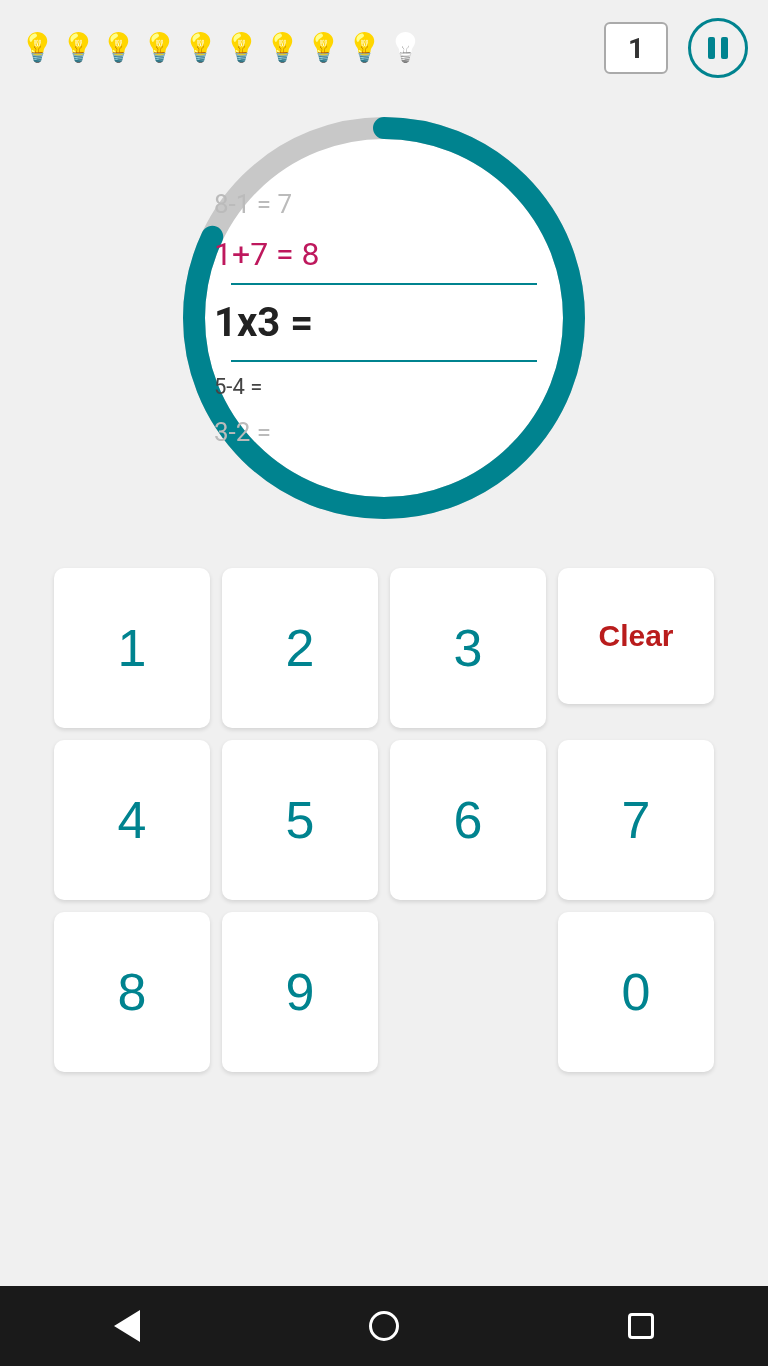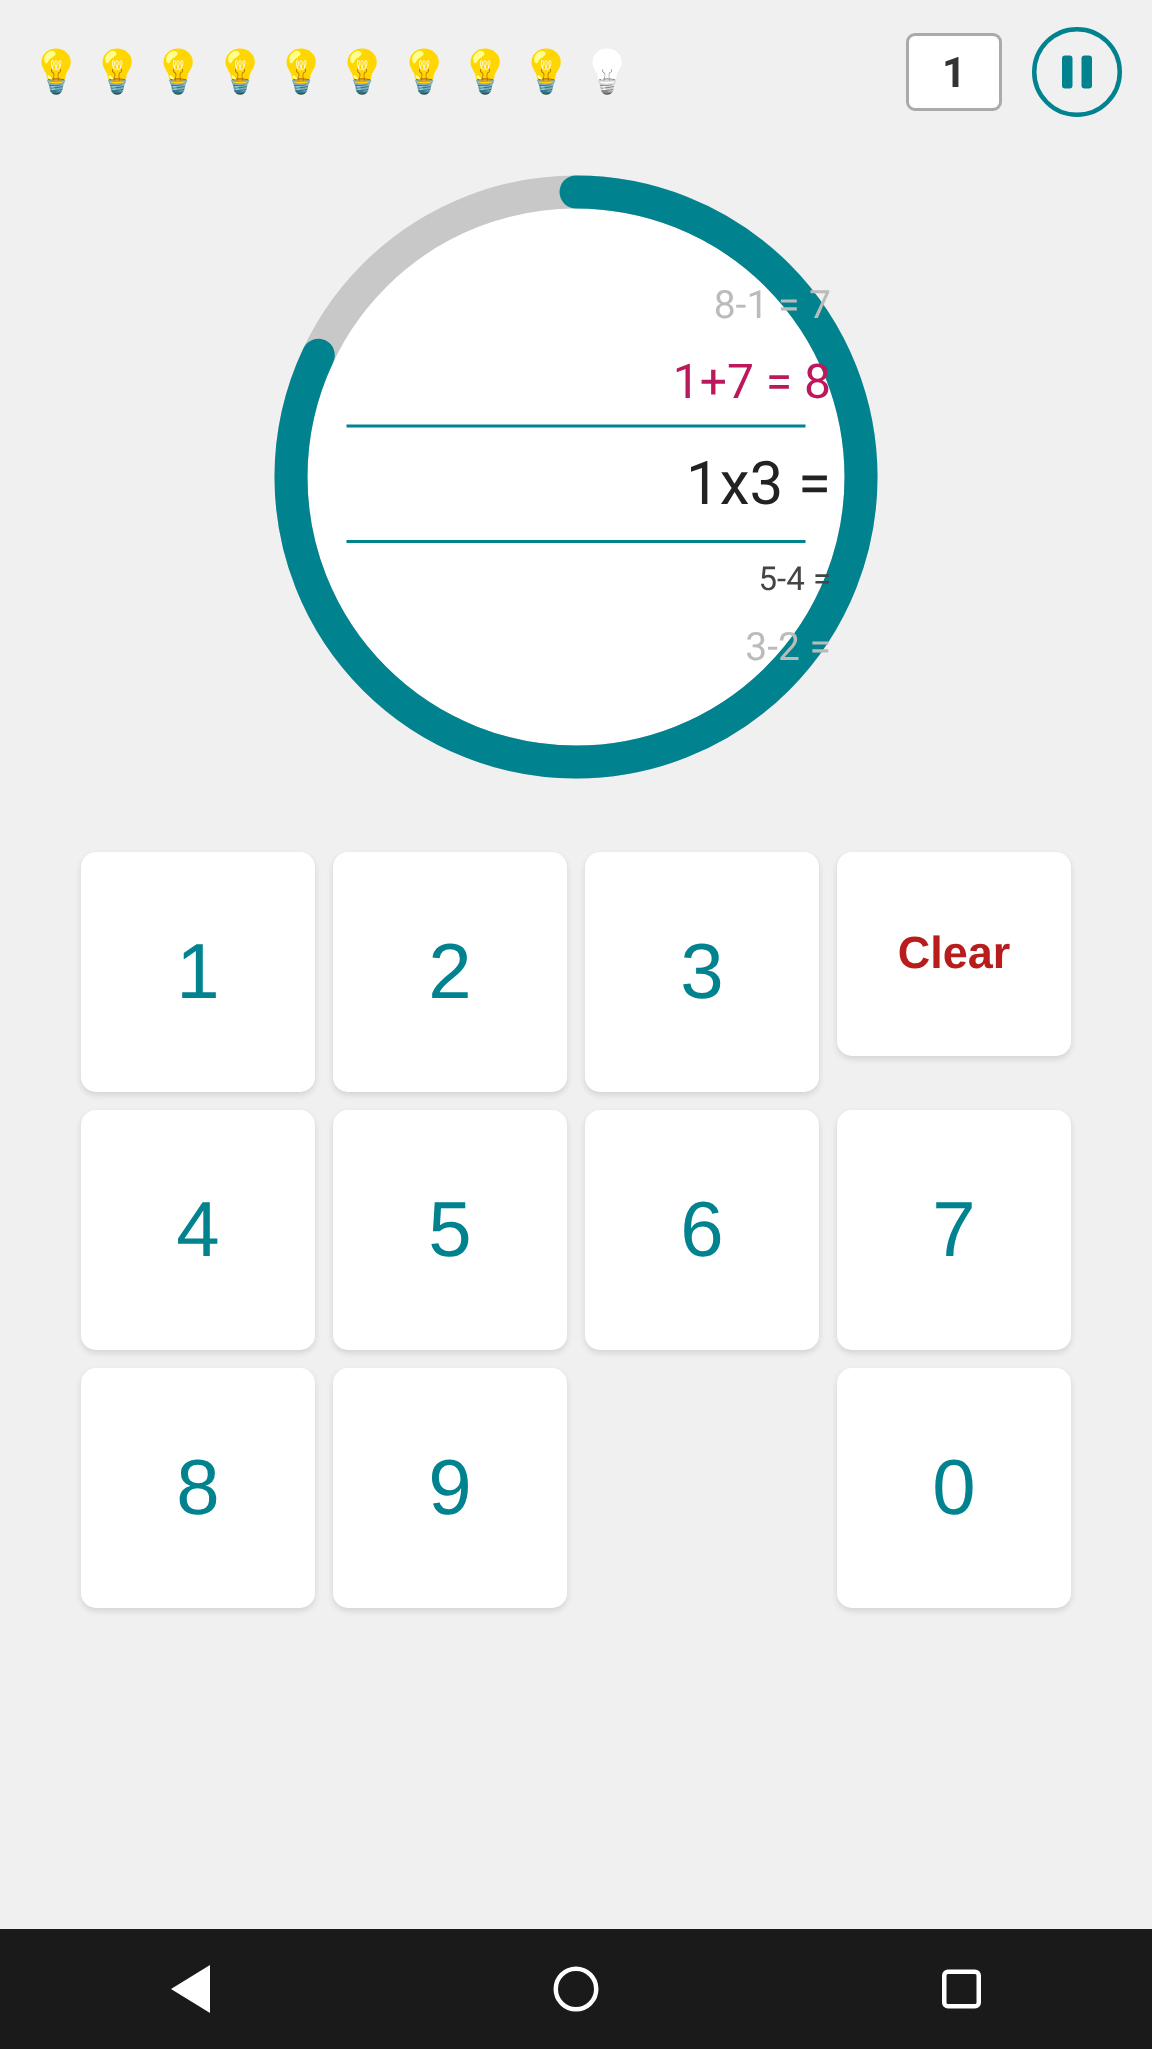--- a/index.html
+++ b/index.html
@@ -103,30 +103,30 @@
       bottom: 40px;
       display: flex;
       flex-direction: column;
       justify-content: center;
       align-items: center;
       gap: 0px;
     }
 
     .equation {
       width: 100%;
-      text-align: right;
+      text-align: left;
       font-size: 28px;
       color: #aaa;
       padding: 8px 0;
     }
 
     .equation.active {
       font-size: 40px;
       color: #222;
-      font-weight: 400;
+      font-weight: 700;
       padding: 12px 0;
     }
 
     .equation.next {
       font-size: 34px;
       color: #555;
       padding: 10px 0;
     }
 
     .divider-line {

